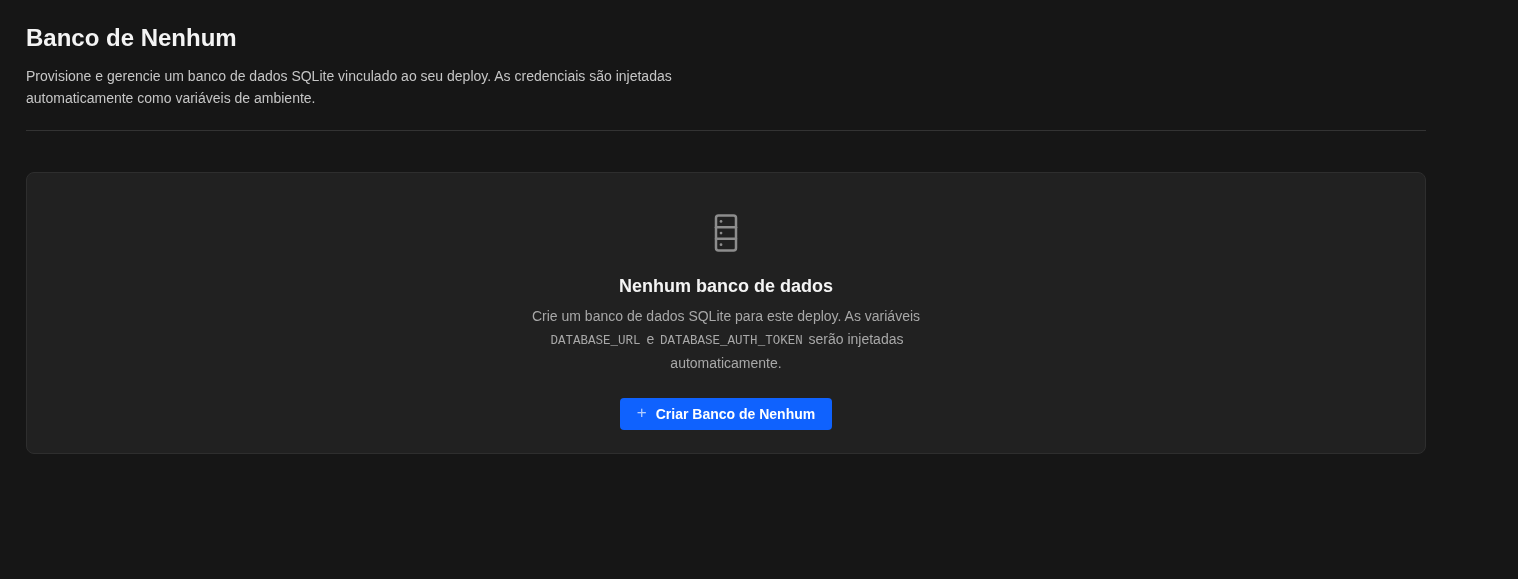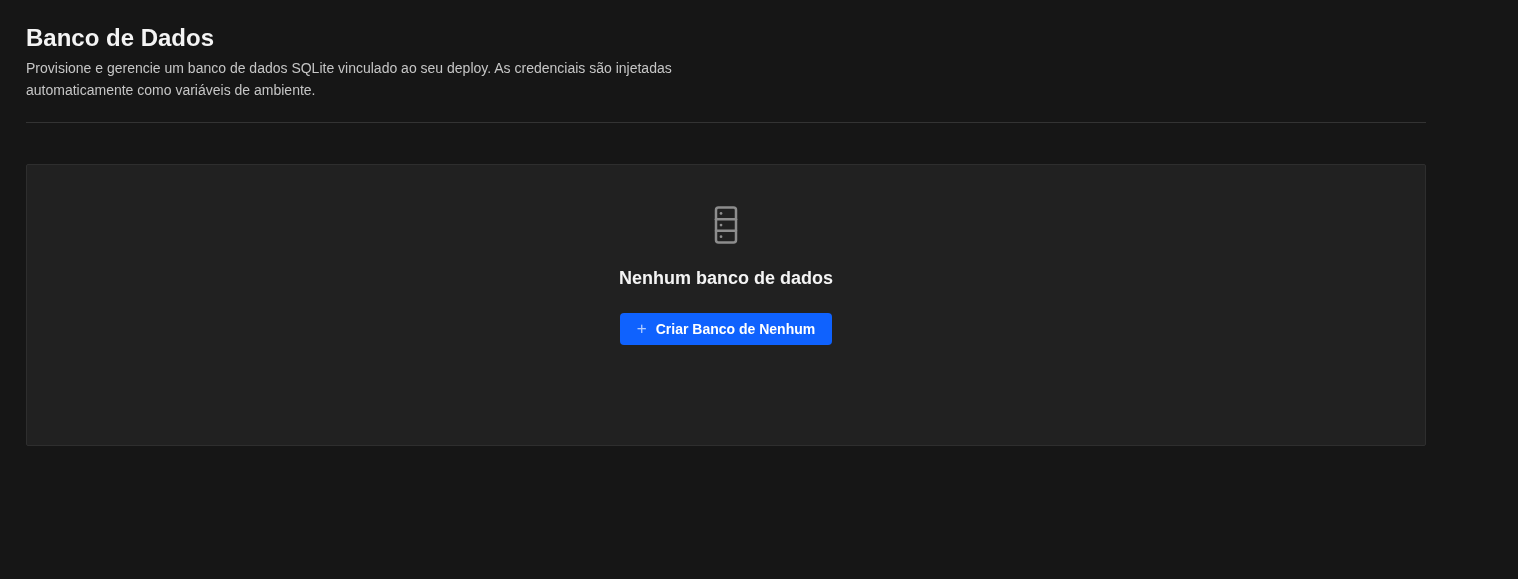--- a/index.html
+++ b/index.html
@@ -17,37 +17,37 @@
     padding-top: 23px;
   }
   .page-title {
     color: #f4f4f4;
     font-size: 24px;
     font-weight: 700;
     line-height: 30px;
     letter-spacing: 0;
   }
   .page-subtitle {
-    margin-top: 4px;
+    margin-top: 12px;
     max-width: 680px;
     color: #c6c6c6;
     font-size: 14px;
     line-height: 22px;
   }
   .divider {
     border: none;
     border-top: 1px solid #333333;
     margin-top: 21px;
   }
   .card {
     margin-top: 41px;
     height: 282px;
     background: #212121;
     border: 1px solid #2e2e2e;
-    border-radius: 2px;
+    border-radius: 8px;
     display: flex;
     flex-direction: column;
     align-items: center;
     text-align: center;
     padding-top: 40px;
   }
   .db-icon {
     display: inline-flex;
     line-height: 0;
   }
@@ -95,41 +95,48 @@
     position: relative;
     top: -1px;
   }
 </style>
 </head>
 <body>
 
 <div class="page">
 
   <header>
-    <h1 class="page-title">Banco de Dados</h1>
+    <h1 class="page-title">Banco de Nenhum</h1>
     <p class="page-subtitle">Provisione e gerencie um banco de dados SQLite vinculado ao seu deploy. As credenciais são injetadas automaticamente como variáveis de ambiente.</p>
   </header>
 
   <hr class="divider">
 
   <section class="card">
 
     <span class="db-icon">
       <svg width="30" height="40" viewBox="0 0 24 32" fill="none" stroke="#8d8d8d" stroke-width="2" stroke-linecap="round" stroke-linejoin="round">
         <rect x="4" y="2" width="16" height="28" rx="2"></rect>
         <line x1="4" y1="11.33" x2="20" y2="11.33"></line>
         <line x1="4" y1="20.67" x2="20" y2="20.67"></line>
         <circle cx="8" cy="6.7" r="1.1" fill="#8d8d8d" stroke="none"></circle>
         <circle cx="8" cy="16" r="1.1" fill="#8d8d8d" stroke="none"></circle>
         <circle cx="8" cy="25.3" r="1.1" fill="#8d8d8d" stroke="none"></circle>
       </svg>
     </span>
 
     <h2 class="empty-heading">Nenhum banco de dados</h2>
 
+    <p class="empty-desc">
+      <span>Crie um banco de dados SQLite para este deploy. As variáveis</span>
+      <code>DATABASE_URL</code>
+      <span>e</span>
+      <code>DATABASE_AUTH_TOKEN</code>
+      <span>serão injetadas automaticamente.</span>
+    </p>
 
     <button class="btn-primary">
       <span class="plus">+</span>
       <span>Criar Banco de Nenhum</span>
     </button>
 
   </section>
 
 </div>
 

